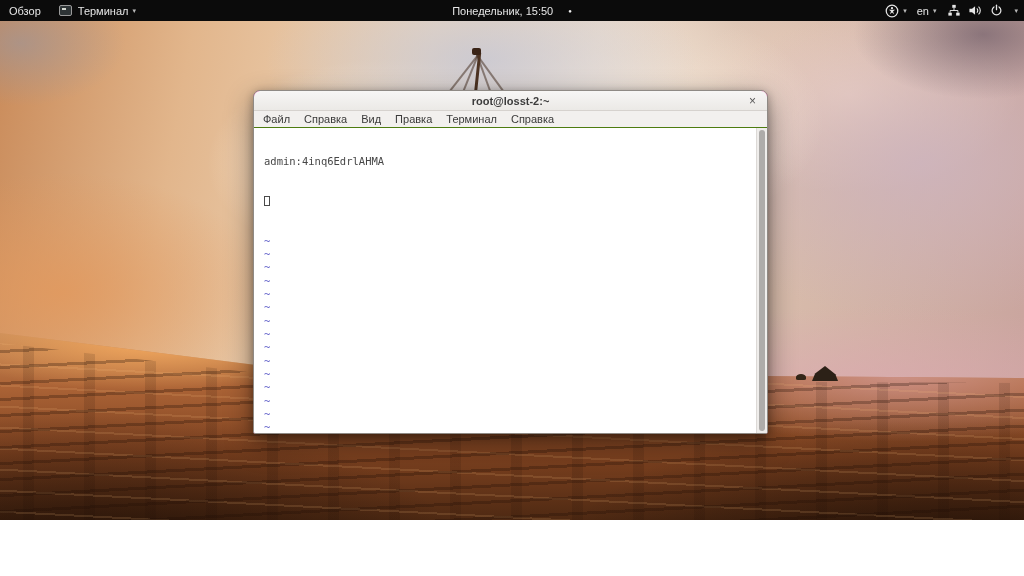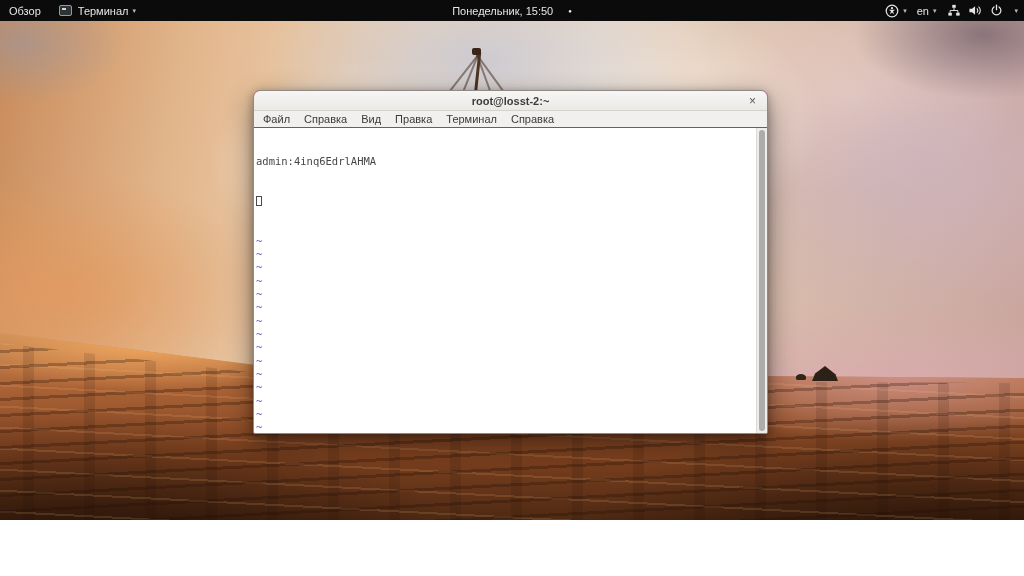--- a/index.html
+++ b/index.html
@@ -97,21 +97,21 @@
     height:17px; flex:0 0 17px; background:#f2f0ee;
     border-bottom:1px solid #4d7c0f;
     display:flex; align-items:center; padding-left:2px;
     font-size:11px; color:#3a3a3a;
   }
   .menu-item { padding:0 7px; height:17px; display:flex; align-items:center; cursor:default; }
   #term-body { flex:1; position:relative; background:#ffffff; overflow:hidden; border-radius:0 0 1px 1px; }
   #term-screen {
     position:absolute; left:0; top:0; right:11px; bottom:0;
     font-family:"DejaVu Sans Mono", monospace; font-size:10.5px; line-height:13.34px;
-    color:#474747; padding-left:2px; white-space:pre;
+    color:#474747; padding-left:10px; white-space:pre;
   }
   .trow { height:13.34px; }
   .trow.tilde-row { color:#6868cc; }
   #vim-cursor { display:inline-block; width:6px; height:10px; border:1px solid #4a4a4a; margin-top:1px; }
   #scrollbar { position:absolute; right:0; top:0; bottom:0; width:11px; background:#efedeb; border-left:1px solid #dcd9d6; }
   #scroll-handle { position:absolute; left:2px; right:2px; top:2px; bottom:2px; background:#aeacaa; border-radius:4px; }
 
   
   #tray {
     position:absolute; left:0; top:552px; width:206px; height:24px;

